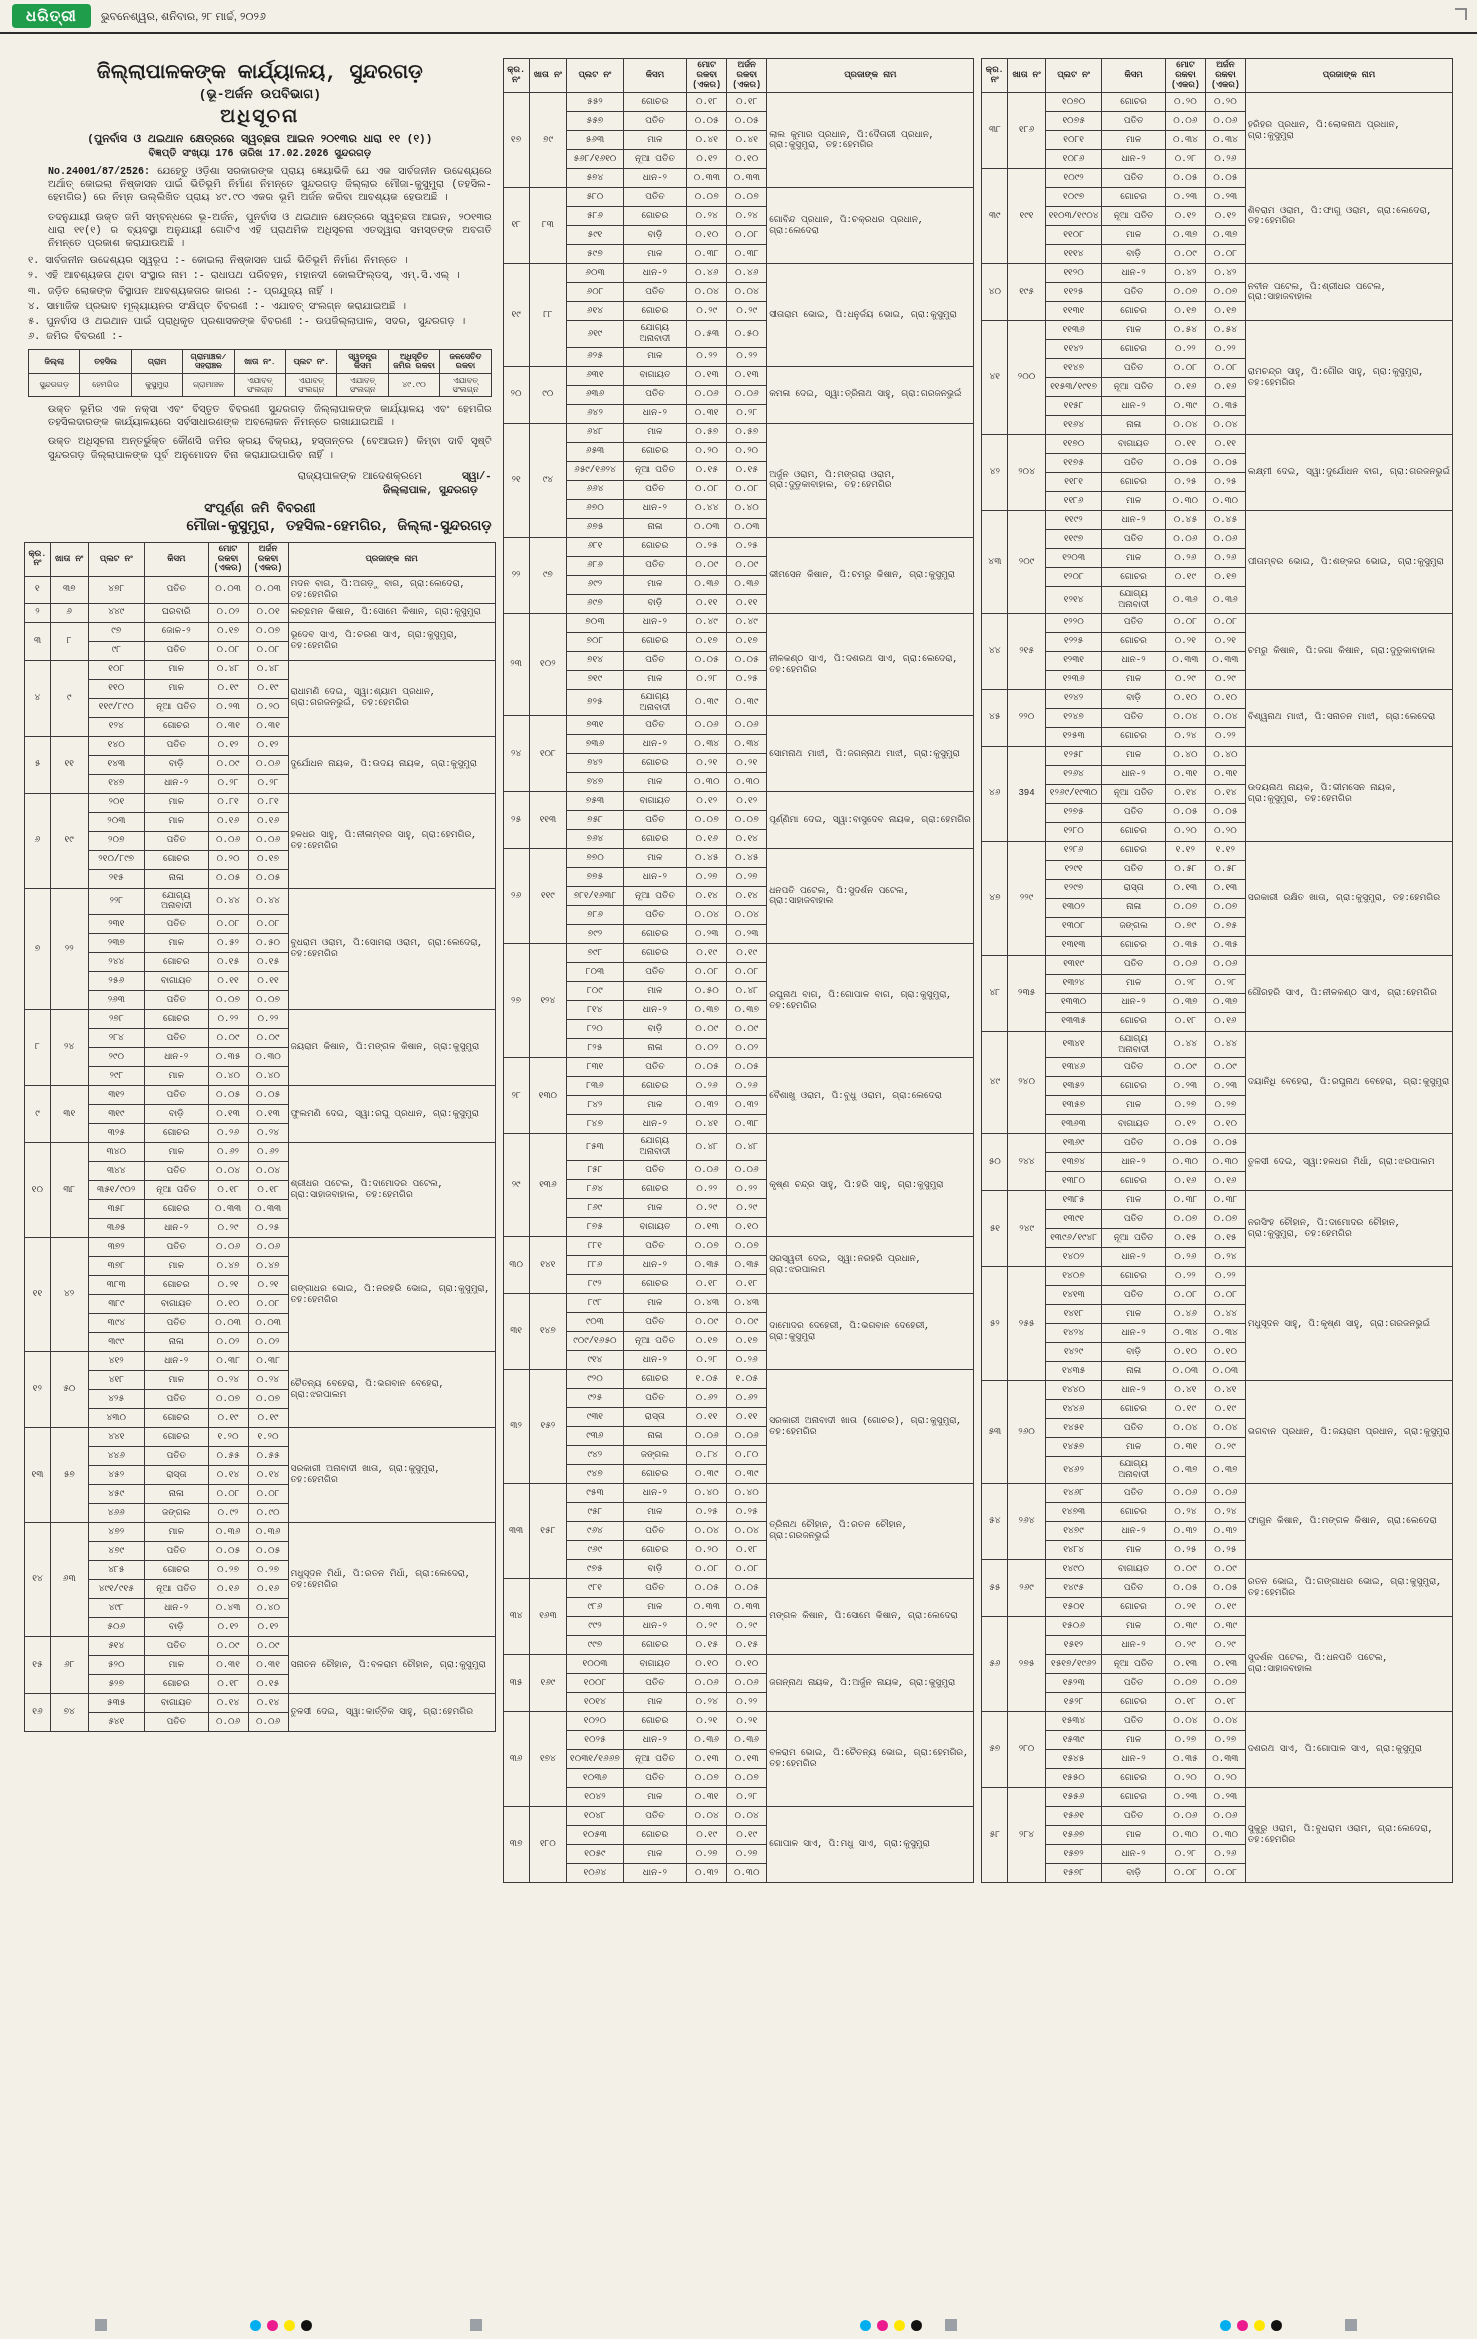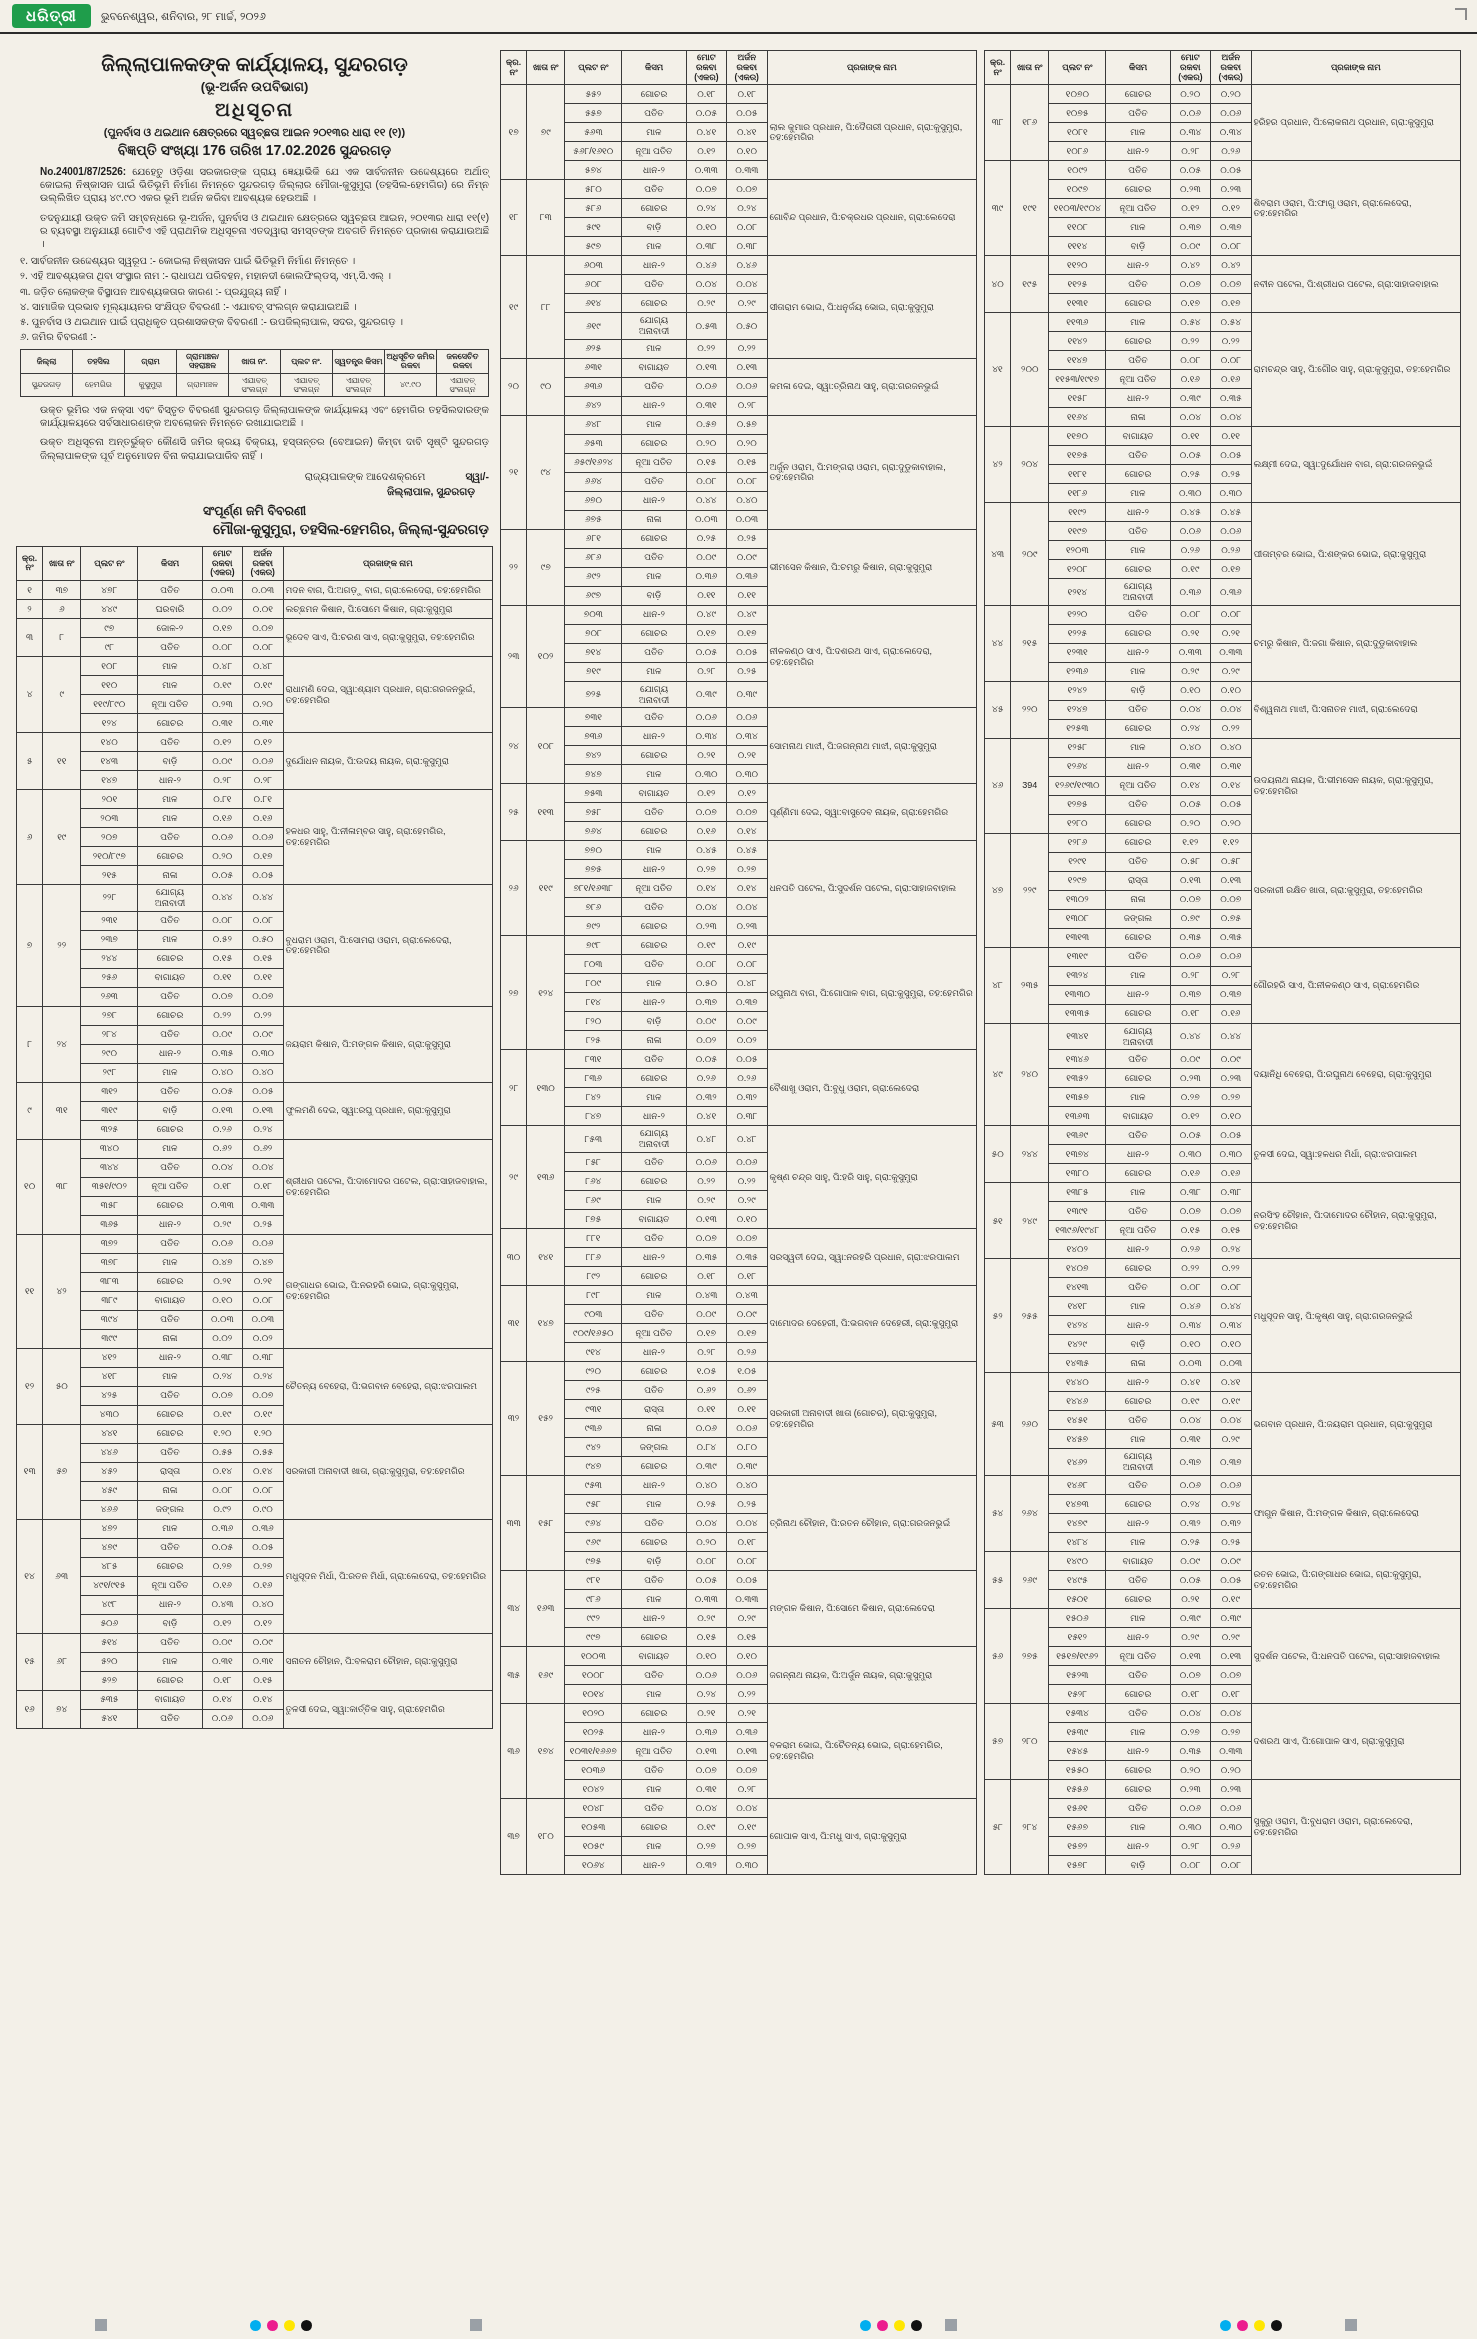--- a/index.html
+++ b/index.html
@@ -6,30 +6,30 @@
   body { width:1477px; height:2339px; background:#e9e7e0; font-family:"Liberation Sans", sans-serif; color:#1c1c1c; }
   .page { position:relative; width:1477px; height:2339px; background:#f3f0e8; overflow:hidden; }
 
   
   .masthead { height:34px; display:flex; align-items:center; gap:10px; padding:3px 12px; border-bottom:2px solid #2b2b2b; }
   .logo { background:#1f9d4b; color:#ffffff; font-weight:bold; font-size:15px; padding:3px 14px; border-radius:4px; letter-spacing:1px; }
   .dateline { font-size:11px; color:#222; }
   .crop-mark { position:absolute; top:8px; right:10px; width:12px; height:12px; border-top:2px solid #8a8a8a; border-right:2px solid #8a8a8a; }
 
   
-  .content { display:flex; gap:7px; padding:16px; height:2271px; }
+  .content { display:flex; gap:7px; padding:24px; height:2271px;font-family:Liberation Mono, monospace; }
   .col { flex:1; display:flex; flex-direction:column; overflow:hidden; }
 
   
   .notice { padding:2px 4px 4px 4px; }
   .office-title { text-align:center; font-size:20px; font-weight:bold; line-height:1.25; }
   .dept-line { text-align:center; font-size:13px; font-weight:bold; margin-top:2px; }
   .adhisuchana { text-align:center; font-size:19px; font-weight:bold; margin-top:4px; letter-spacing:2px; }
   .act-line { text-align:center; font-size:11px; font-weight:bold; margin-top:5px; }
-  .ref-line { text-align:center; font-size:14px; font-weight:bold; margin-top:3px; }
+  .ref-line { text-align:center; font-size:10px; font-weight:bold; margin-top:3px; }
   .para { font-size:10px; line-height:1.32; text-align:justify; margin-top:6px;margin-left:20px; }
   .items { margin-top:4px; }
   .items div { font-size:10px; line-height:1.32; text-align:justify; margin-top:2px; }
   .mini-table { width:100%; border-collapse:collapse; table-layout:fixed; margin-top:6px;border-radius:11px; }
   .mini-table th, .mini-table td { border:1px solid #3a3a3a; font-size:8px; padding:2px 1px; text-align:center; line-height:1.15; vertical-align:middle; }
   .mini-table th { font-weight:bold; }
   .sig-row { display:flex; justify-content:flex-end; gap:40px; margin-top:8px; font-size:10.5px; }
   .sig-byorder { font-weight:normal; }
   .sig-sd { font-weight:bold; }
   .sig-desig { text-align:right; font-size:10.5px; font-weight:bold; margin-top:2px; padding-right:14px; }

